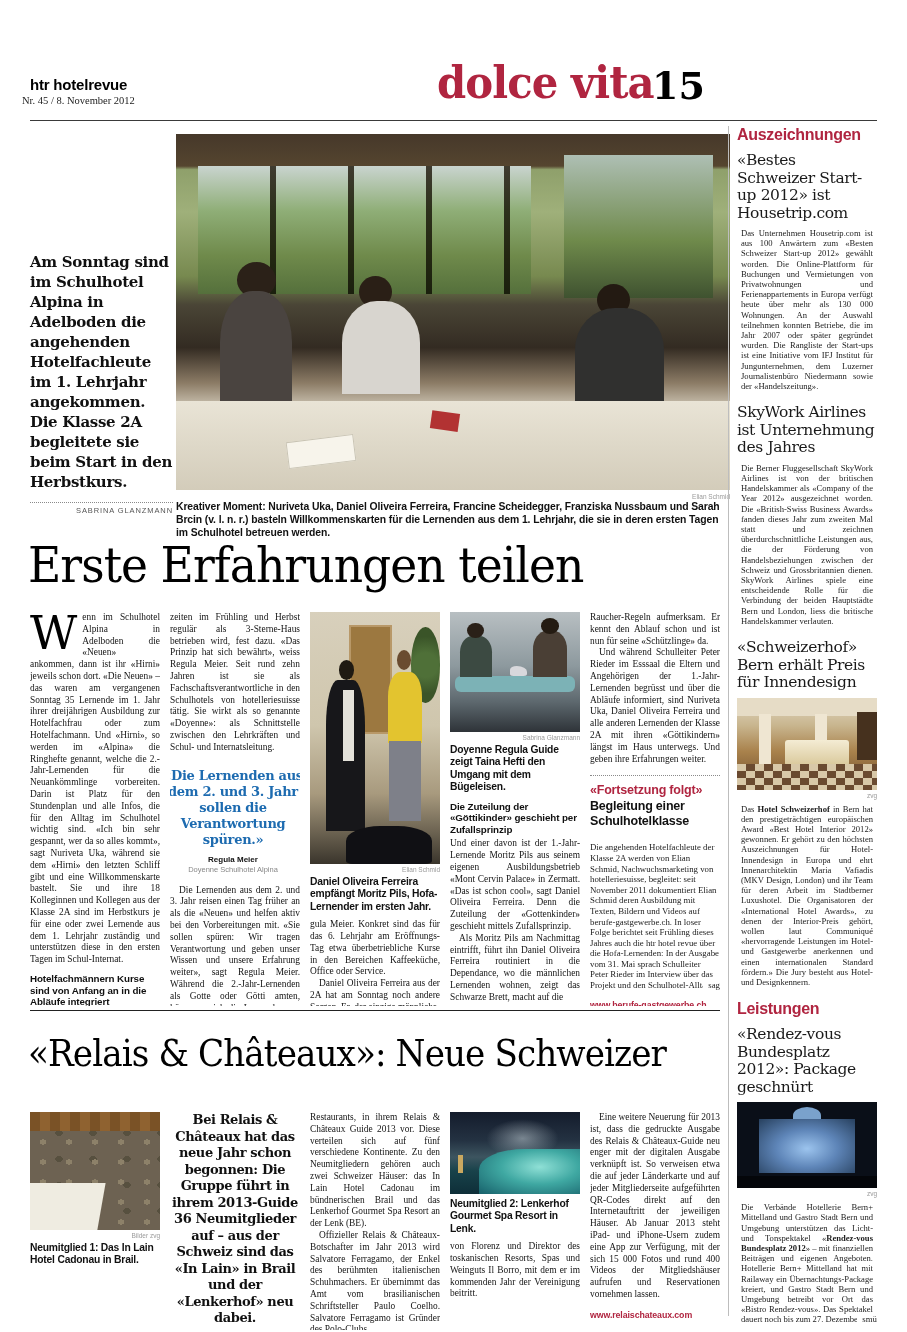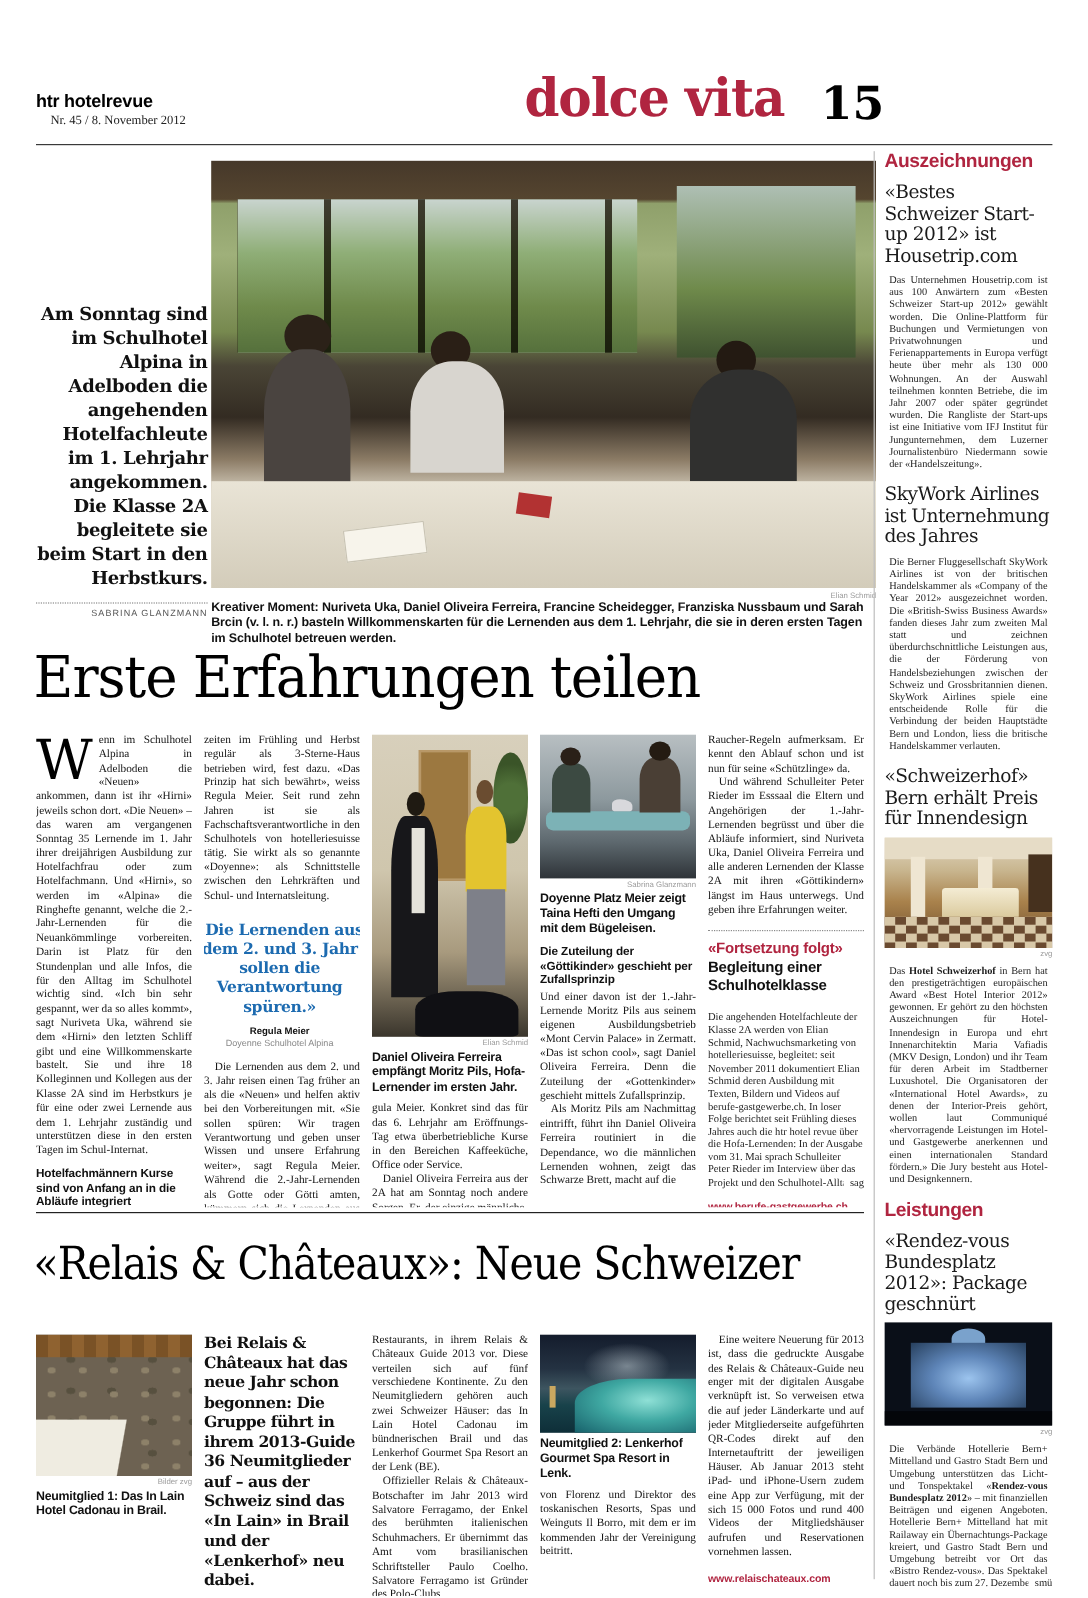--- a/index.html
+++ b/index.html
@@ -3,32 +3,32 @@
 <meta charset="utf-8">
 <title>htr hotelrevue – dolce vita 15</title>
 <style>
   html,body{margin:0;padding:0;background:#ffffff;}
   .page{position:relative;width:907px;height:1332px;background:#fff;overflow:hidden;
         font-family:"Liberation Serif",serif;color:#111;}
   .abs{position:absolute;}
 
   
   .brand{left:30px;top:76px;font:bold 15px/17px "Liberation Sans",sans-serif;letter-spacing:-0.2px;color:#000;}
-  .issue{left:42px;top:95px;font:10.5px/12px "Liberation Serif",serif;color:#222;}
+  .issue{left:22px;top:95px;font:10.5px/12px "Liberation Serif",serif;color:#222;}
   .section-title{left:437px;top:60px;font:bold 44px/46px "DejaVu Serif",serif;color:#b02540;
                  transform:scaleX(.95);transform-origin:left;letter-spacing:-1px;white-space:nowrap;}
-  .page-num{left:684px;top:66px;font:bold 38px/40px "DejaVu Serif",serif;color:#000;}
+  .page-num{left:652px;top:66px;font:bold 38px/40px "DejaVu Serif",serif;color:#000;}
   .rule{background:#3a3a3a;height:1px;}
   .rule-top{left:30px;top:120px;width:847px;}
   .rule-mid{left:30px;top:1010px;width:690px;background:#222;}
   .vrule{left:728px;top:126px;width:1px;height:1190px;background:#bdbdbd;}
 
   
   .lead{left:30px;top:252px;width:143px;}
-  .lead-intro{font:bold 15px/20px "DejaVu Serif",serif;text-align:right;letter-spacing:-0.3px;}
+  .lead-intro{font:bold 15px/20px "DejaVu Serif",serif;letter-spacing:-0.3px;}
   .dot{border-top:1px dotted #8a8a8a;height:0;margin-top:10px;}
   .byline{font:7.5px/10px "Liberation Sans",sans-serif;color:#555;letter-spacing:.9px;text-align:right;margin-top:3px;}
 
   
   .ph{position:relative;overflow:hidden;}
   .ph div{position:absolute;}
   .main-photo{left:176px;top:134px;width:554px;height:356px;
      background:linear-gradient(180deg,#46382a 0%,#55452f 9%,#8fa06b 10%,#9fb07a 22%,#77894f 40%,#4a4536 48%,#332b22 60%,#8c7c66 70%,#d9d2c2 78%,#e3dccb 100%);}
   .mp-window{left:4%;top:9%;width:60%;height:36%;
      background:linear-gradient(180deg,#c9d4cf 0%,#8fae77 35%,#6f8a4b 70%,#55703c 100%),
@@ -99,21 +99,21 @@
   .b1photo{height:118px;background-color:#6d6252;
      background-image:radial-gradient(#8d8169 18%,transparent 19%),radial-gradient(#57503f 15%,transparent 16%);
      background-size:26px 20px,34px 26px;background-position:0 0,12px 8px;}
   .b1-ceil{left:0;top:0;width:100%;height:16%;background:repeating-linear-gradient(90deg,#7a5226 0 10px,#8f6230 10px 20px);}
   .b1-table{left:0;bottom:0;width:74%;height:40%;background:linear-gradient(100deg,#efece1 72%,transparent 73%);}
   .b4photo{height:82px;background:linear-gradient(180deg,#141c2c 0%,#243242 35%,#3d5560 55%,#18424a 72%,#0e2e38 100%);}
   .b4-pool{right:0;bottom:0;width:78%;height:55%;border-radius:45% 0 0 0;
      background:radial-gradient(ellipse at 60% 40%,#8fe0d6 0%,#3fa8a2 45%,#17606a 100%);}
   .b4-mist{left:28%;top:8%;width:56%;height:48%;opacity:.5;background:radial-gradient(ellipse,#cfdbe0 0%,transparent 70%);}
   .b4-lamp{left:6%;bottom:26%;width:4%;height:22%;background:#caa860;}
-  .bintro{font:bold 13px/16.5px "DejaVu Serif",serif;text-align:left;letter-spacing:-0.4px;}
+  .bintro{font:bold 13px/16.5px "DejaVu Serif",serif;text-align:center;letter-spacing:-0.4px;}
 
   
   .sidebar{left:737px;top:126px;width:140px;height:1200px;overflow:hidden;}
   .sb-title{font:bold 16px/18px "Liberation Sans",sans-serif;color:#b02540;letter-spacing:-0.3px;margin:0 0 8px;}
   .sb-item{margin-bottom:13px;}
   .sb-head{font:400 15.5px/17.5px "DejaVu Serif",serif;color:#1a1a1a;margin:0 0 6px;letter-spacing:-0.4px;}
   .sb-body{position:relative;}
   .sb-body p{font:8.6px/10.2px "Liberation Serif",serif;text-align:justify;margin:4px;color:#1c1c1c;}
   .s1photo{width:140px;height:92px;background:linear-gradient(180deg,#e3d9c4 0%,#c8b58e 30%,#a9824c 58%,#6b4a2a 100%);}
   .s1-ceil{left:0;top:0;width:100%;height:20%;background:#e6dcc6;}
@@ -199,21 +199,21 @@
     <div class="col">
       <div class="ph colphoto c4photo">
         <div class="c4-board"></div>
         <div class="c4-p1"></div>
         <div class="c4-h1"></div>
         <div class="c4-p2"></div>
         <div class="c4-h2"></div>
         <div class="c4-iron"></div>
       </div>
       <div class="pcredit">Sabrina Glanzmann</div>
-      <div class="pcaption">Doyenne Platz Meier zeigt Taina Hefti den Umgang mit dem Bügeleisen.</div>
+      <div class="pcaption">Doyenne Regula Guide zeigt Taina Hefti den Umgang mit dem Bügeleisen.</div>
       <div class="subhead">Die Zuteilung der «Göttikinder» geschieht per Zufallsprinzip</div>
       <p>Und einer davon ist der 1.-Jahr-Lernende Moritz Pils aus seinem eigenen Ausbildungsbetrieb «Mont Cervin Palace» in Zermatt. «Das ist schon cool», sagt Daniel Oliveira Ferreira. Denn die Zuteilung der «Gottenkinder» geschieht mittels Zufallsprinzip.</p>
       <p class="ind">Als Moritz Pils am Nachmittag eintrifft, führt ihn Daniel Oliveira Ferreira routiniert in die Dependance, wo die männlichen Lernenden wohnen, zeigt das Schwarze Brett, macht auf die</p>
     </div>
     <div class="col">
       <p>Raucher-Regeln aufmerksam. Er kennt den Ablauf schon und ist nun für seine «Schützlinge» da.</p>
       <p class="ind">Und während Schulleiter Peter Rieder im Esssaal die Eltern und Angehörigen der 1.-Jahr-Lernenden begrüsst und über die Abläufe informiert, sind Nuriveta Uka, Daniel Oliveira Ferreira und alle anderen Lernenden der Klasse 2A mit ihren «Göttikindern» längst im Haus unterwegs. Und geben ihre Erfahrungen weiter.</p>
       <div class="box">
         <div class="dot"></div>
         <div class="kicker">«Fortsetzung folgt»</div>

